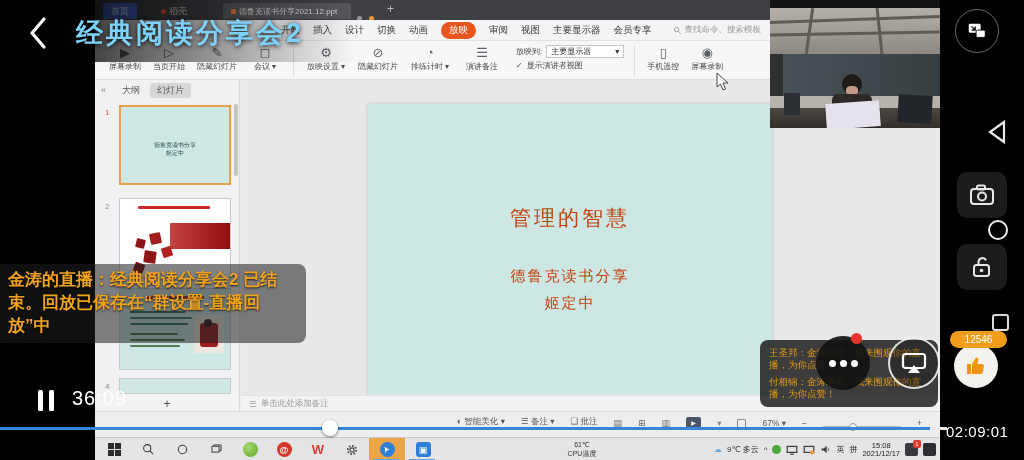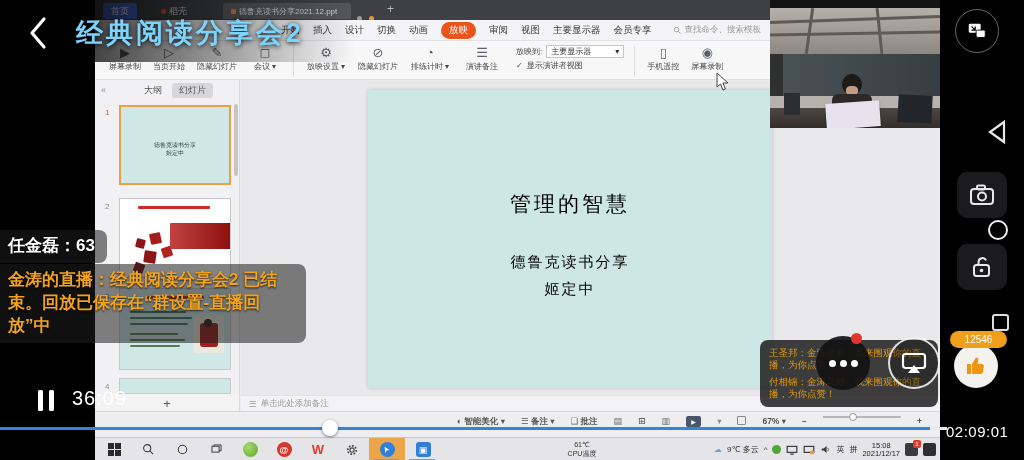--- a/index.html
+++ b/index.html
@@ -36,30 +36,30 @@
   .panel { left:0; top:80px; width:145px; height:332px; background:#f1f1f3; border-right:1px solid #dbdbdd; }
   .panel-head { position:absolute; left:0; top:0; width:100%; height:20px; display:flex; align-items:center; font-size:9px; color:#555; }
   .ptab-slides { background:#d7d7d9; border-radius:3px; padding:1px 7px; }
   .thumb { position:absolute; left:24px; width:112px; background:#cfe8e6; border:1px solid #c9c9cd; overflow:hidden; }
   .thumb-num { position:absolute; left:10px; font-size:8px; color:#8a8a8c; }
   .bar { position:absolute; border-radius:1px; }
   .panel-footer { position:absolute; left:0; top:314px; width:144px; height:18px; background:#f3f3f4; display:flex; align-items:center; justify-content:center; color:#555; font-size:13px; }
   .pscroll { position:absolute; right:1px; top:24px; width:4px; height:72px; background:#c5c5c7; border-radius:2px; }
 
   .canvas { left:146px; top:80px; width:699px; height:315px; background:#e9e9eb; }
-  .slide { position:absolute; left:127px; top:10px; width:404px; height:298px; background:#cde7e4; box-shadow:0 0 4px rgba(0,0,0,.18); text-align:center; font-family:"Liberation Serif","DejaVu Serif",serif; color:#000000; }
+  .slide { position:absolute; left:127px; top:24px; width:404px; height:298px; background:#cde7e4; box-shadow:0 0 4px rgba(0,0,0,.18); text-align:center; font-family:"Liberation Serif","DejaVu Serif",serif; color:#c2410c; }
   .slide-title { position:absolute; left:0; top:100px; width:100%; font-size:21px; letter-spacing:3px; }
   .slide-sub1 { position:absolute; left:0; top:163px; width:100%; font-size:15px; letter-spacing:2px; }
   .slide-sub2 { position:absolute; left:0; top:190px; width:100%; font-size:15px; letter-spacing:2px; }
 
   .notesbar { left:146px; top:395px; width:699px; height:16px; background:#f3f3f5; border-top:1px solid #e3e3e5; display:flex; align-items:center; gap:4px; padding-left:8px; font-size:8.5px; color:#9a9a9c; }
 
   .statusbar { left:0; top:411px; width:845px; height:26px; background:#eeeef0; border-top:1px solid #d7d7d9; font-size:8.5px; color:#555; }
   .status-left { position:absolute; left:8px; top:4px; display:flex; gap:13px; align-items:center; }
-  .status-right { position:absolute; right:18px; top:4px; display:flex; gap:16px; align-items:flex-start;font-weight:bold; }
+  .status-right { position:absolute; right:18px; top:4px; display:flex; gap:16px; align-items:flex-end; }
   .viewico { color:#6a6a6c; font-size:9px; }
   .playtile { width:15px; height:11px; background:#4a5668; border-radius:2px; color:#fff; font-size:6px; display:flex; align-items:center; justify-content:center; }
   .ztrack { width:78px; height:2px; background:#b8b8ba; position:relative; }
   .zhandle { position:absolute; left:26px; top:-3px; width:8px; height:8px; border-radius:50%; background:#fafafa; border:1px solid #999; }
 
   .taskbar { left:0; top:437px; width:845px; height:23px; background:#e5e5e7; border-top:1px solid #c8c8ca; }
   .tb-icons { position:absolute; left:2px; top:0; display:flex; height:23px; }
   .tico { width:34px; height:23px; display:flex; align-items:center; justify-content:center; position:relative; }
   .winlogo { display:grid; grid-template-columns:6px 6px; grid-template-rows:6px 6px; gap:1px; }
   .winlogo div { background:#2a2a2c; }
@@ -218,21 +218,21 @@
       </div>
       <div class="tool">
         <span class="ticon">◉</span>
         <span class="tlabel">屏幕录制</span>
       </div>
     </div>
 
     <div class="abs panel">
       <div class="panel-head">
         <span style="margin-left:6px;color:#888">«</span>
-        <span style="margin-left:38px">大纲</span>
+        <span style="margin-left:16px">大纲</span>
         <span class="ptab-slides" style="margin-left:10px">幻灯片</span>
       </div>
       <span class="thumb-num" style="top:28px;color:#e2572a">1</span>
       <div class="thumb" style="top:25px;height:80px;border:2px solid #e8a04a">
         <div style="position:absolute;left:0;top:34px;width:100%;text-align:center;font-size:6px;color:#2a4a4a;line-height:8px">
           <div>德鲁克读书分享</div>
           <div>姬定中</div>
         </div>
       </div>
       <span class="thumb-num" style="top:122px">2</span>
@@ -443,21 +443,20 @@
   <div class="abs totaltime">02:09:01</div>
 
   <div class="abs darkfade"></div>
   <div class="abs backbtn">
     <svg width="20" height="34" viewBox="0 0 20 34">
         <polyline points="16,3 4,17 16,31" fill="none" stroke="#fff" stroke-width="3.2" stroke-linecap="round" stroke-linejoin="round"></polyline>
       </svg>
   </div>
   <div class="abs vtitle">经典阅读分享会2</div>
 
-  <div class="abs chatmsg" style="top:230px">任金磊：63</div>
   <div class="abs chatmsg system" style="top:264px;width:306px">金涛的直播：经典阅读分享会2 已结束。回放已保存在“群设置-直播回放”中</div>
 
   <div class="abs pauseico">
       <div></div>
       <div></div>
     </div>
   <div class="abs curtime">36:09</div>
 
   <div class="abs hostchat">
     <div>王圣邦：金涛老师，我来围观你的直播，为你点赞！</div>

